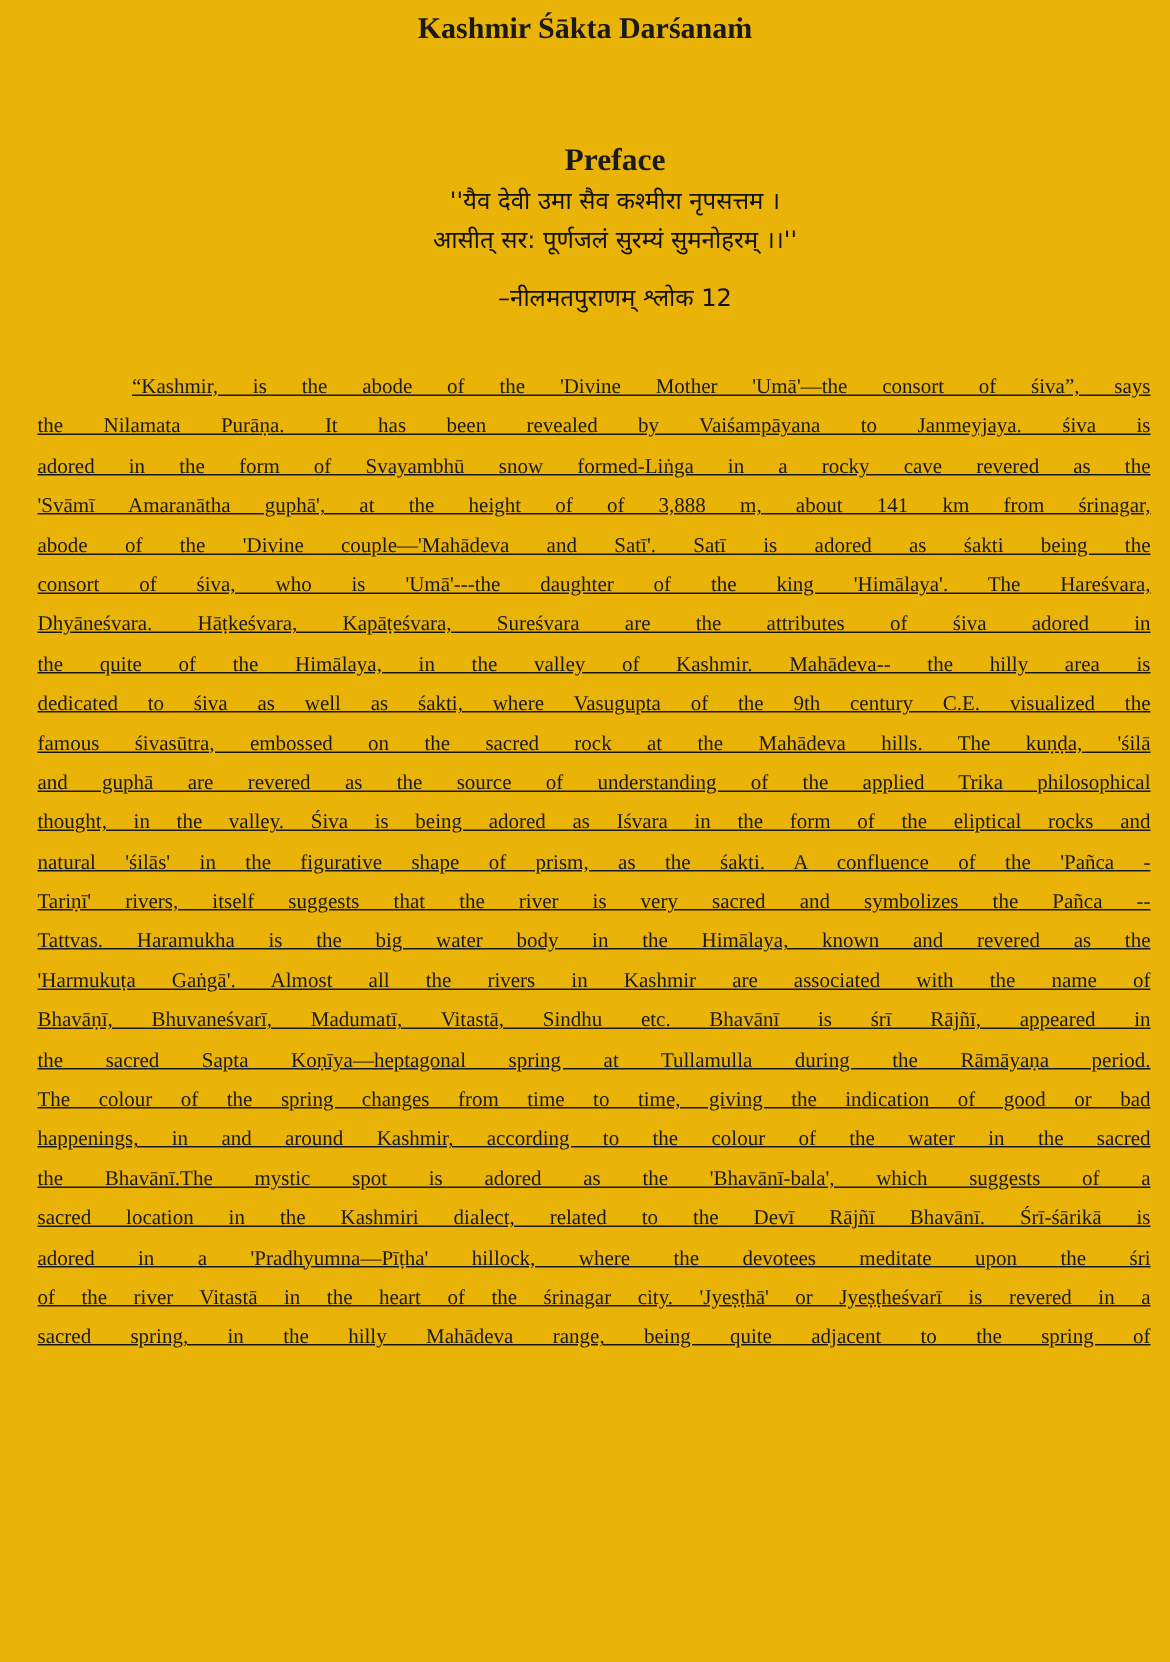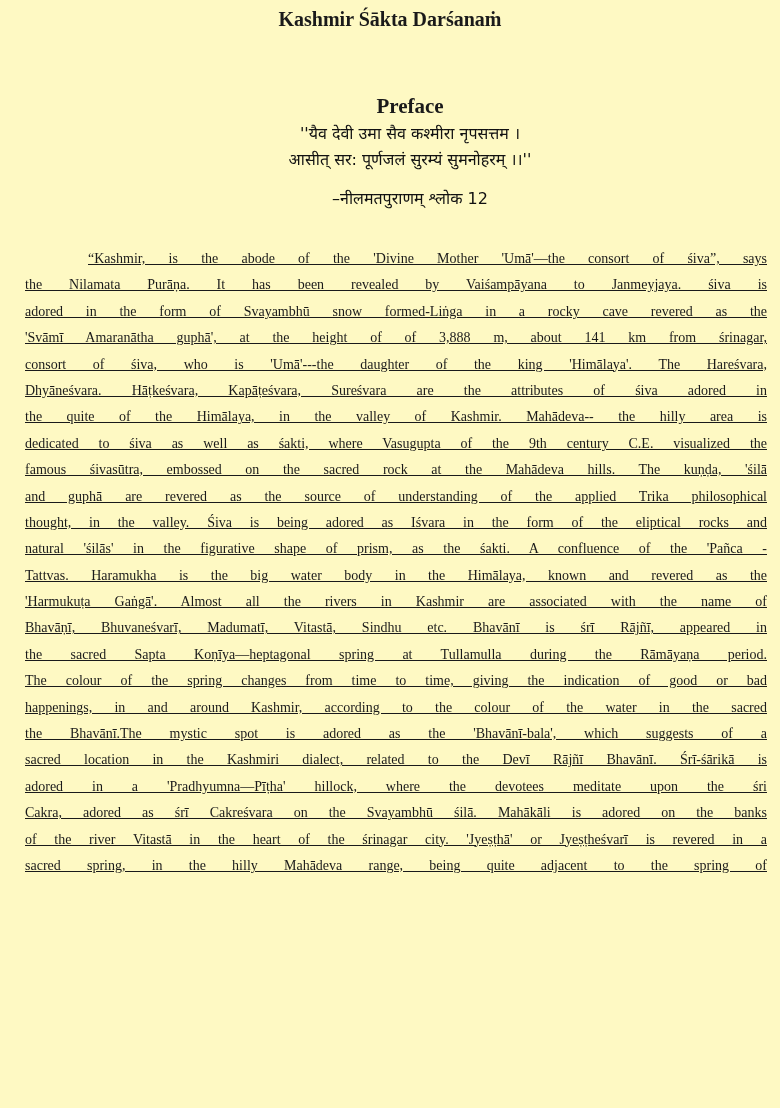--- a/index.html
+++ b/index.html
@@ -1,17 +1,17 @@
 <!DOCTYPE html>
 <html><head>
 <meta charset="utf-8">
 <style>
   html, body { margin: 0; padding: 0; background: #ffffff; }
   body { width: 780px; height: 1108px; overflow: hidden; position: relative; color: #1a1a1a; }
-  .page { position: absolute; left: 0; top: 0; width: 780px; height: 1108px; background: #fef9c3; }
+  .page { position: absolute; left: 0; top: 0; width: 780px; height: 1108px; background: #eab308; }
   .book-title {
     position: absolute; top: 8px; left: 0; width: 780px; text-align: center;
     font-family: "Liberation Serif", "DejaVu Serif", serif; font-weight: bold; font-size: 20px; margin: 0;
   }
   .section-title {
     position: absolute; top: 94px; left: 0; width: 820px; text-align: center;
     font-family: "Liberation Serif", "DejaVu Serif", serif; font-weight: bold; font-size: 21px; margin: 0;
   }
   .verse {
     position: absolute; left: 0; width: 820px; text-align: center;
@@ -37,34 +37,35 @@
 
   <p class="verse l1">''यैव देवी उमा सैव कश्मीरा नृपसत्तम ।</p>
   <p class="verse l2">आसीत् सर: पूर्णजलं सुरम्यं सुमनोहरम् ।।''</p>
   <p class="verse l3">–नीलमतपुराणम् श्लोक 12</p>
 
   <div class="body-text">
     <span class="line first">“Kashmir, is the abode of the 'Divine Mother 'Umā'—the consort of śiva”, says</span>
     <span class="line">the Nilamata Purāṇa. It has been revealed by Vaiśampāyana to Janmeyjaya. śiva is</span>
     <span class="line">adored in the form of Svayambhū snow formed-Liṅga in a rocky  cave revered as  the</span>
     <span class="line">'Svāmī Amaranātha  guphā', at the height of of 3,888 m, about 141 km from śrinagar,</span>
+    <span class="line">abode of the 'Divine couple—'Mahādeva and  Satī'. Satī is  adored as śakti being the</span>
     <span class="line">consort of śiva, who is 'Umā'---the daughter of the king 'Himālaya'.  The Hareśvara,</span>
     <span class="line">Dhyāneśvara. Hāṭkeśvara, Kapāṭeśvara, Sureśvara are the attributes  of śiva adored in</span>
     <span class="line">the quite of the Himālaya, in the valley of Kashmir.   Mahādeva-- the hilly area is</span>
     <span class="line">dedicated to śiva as well as śakti, where Vasugupta of the 9th century C.E. visualized the</span>
     <span class="line">famous śivasūtra, embossed on the sacred rock at the Mahādeva hills. The kuṇḍa, 'śilā</span>
     <span class="line">and guphā are revered as the source of understanding  of the applied  Trika philosophical</span>
     <span class="line">thought, in the valley. Śiva is being adored  as Iśvara in the  form of the eliptical rocks and</span>
     <span class="line">natural  'śilās' in the figurative shape  of prism, as the śakti. A confluence of the 'Pañca -</span>
+    <span class="line">Tariṇī' rivers, itself suggests that the river is very sacred and symbolizes the Pañca --</span>
     <span class="line">Tattvas. Haramukha is the big water body in the Himālaya, known  and revered as the</span>
     <span class="line">'Harmukuṭa  Gaṅgā'.  Almost all the rivers in Kashmir are associated with the name of</span>
     <span class="line">Bhavāṇī, Bhuvaneśvarī, Madumatī, Vitastā, Sindhu etc. Bhavānī is śrī Rājñī, appeared in</span>
     <span class="line">the sacred Sapta Koṇīya—heptagonal spring at Tullamulla during the Rāmāyaṇa period.</span>
     <span class="line">The colour of the spring changes from time to time, giving the indication of good or bad</span>
     <span class="line">happenings, in and around Kashmir, according to the colour of the water in the sacred</span>
     <span class="line">the Bhavānī.The   mystic   spot   is adored as the 'Bhavānī-bala', which suggests of a</span>
     <span class="line">sacred location in the Kashmiri dialect, related to the Devī Rājñī Bhavānī. Śrī-śārikā is</span>
     <span class="line">adored in a 'Pradhyumna—Pīṭha'  hillock, where the devotees meditate upon the  śri</span>
-    <span class="line">Cakra, adored as śrī Cakreśvara on the Svayambhū śilā. Mahākāli is adored on the banks</span>
     <span class="line">of the river Vitastā in the heart of the śrinagar city. 'Jyeṣṭhā' or Jyeṣṭheśvarī is revered  in a</span>
     <span class="line">sacred spring, in the   hilly Mahādeva range, being   quite adjacent to the spring of</span>
   </div>
 </div>
 
 </body></html>

